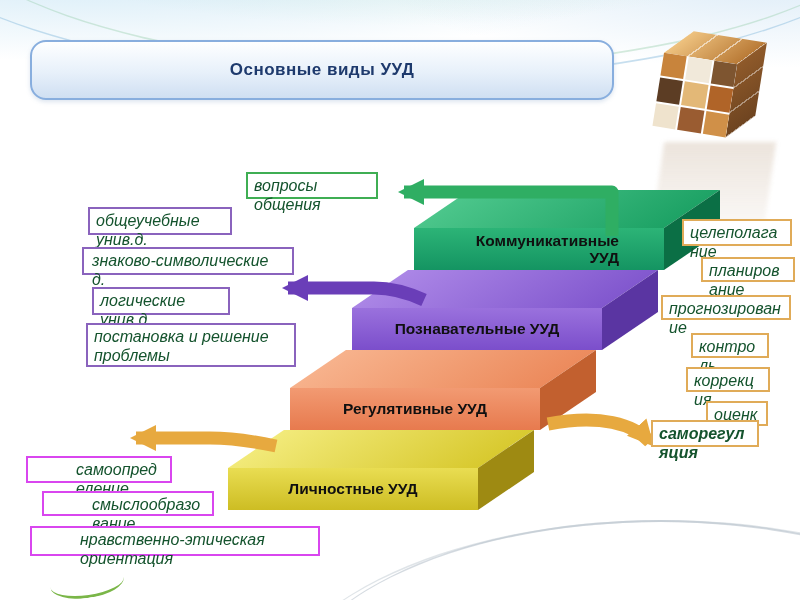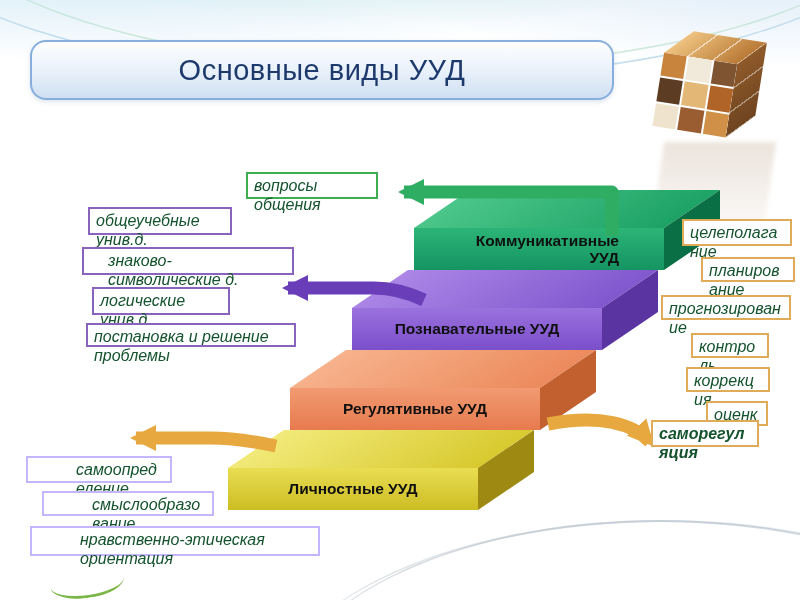--- a/index.html
+++ b/index.html
@@ -17,21 +17,21 @@
   .arc-br1{right:-240px;bottom:-302px;width:760px;height:380px;border-top:2px solid rgba(185,195,205,.60);}
   .arc-br2{right:-262px;bottom:-322px;width:800px;height:400px;border-top:2px solid rgba(185,195,205,.45);}
   .arc-bl{left:50px;bottom:2px;width:74px;height:28px;border-bottom:3px solid #7ab648;transform:rotate(-8deg);}
 
   
   .title-box{position:absolute;left:30px;top:40px;width:580px;height:56px;
     border:2px solid #88aede;border-radius:16px;
     background:linear-gradient(180deg,#feffff 0%,#e7f0fa 55%,#cfdff2 100%);
     display:flex;align-items:center;justify-content:center;
     box-shadow:0 2px 4px rgba(120,150,190,.25);}
-  .title-box h1{margin:0;font-size:29px;font-weight:normal;color:#1e3a6d;letter-spacing:.5px;}
+  .title-box h1{margin:0;font-size:17px;font-weight:bold;color:#1e3a6d;letter-spacing:.5px;}
 
   
   .cube{position:absolute;left:648px;top:22px;width:120px;height:120px;transform:rotate(9deg);}
   .cube-front{position:absolute;left:12px;top:38px;width:74px;height:74px;background:#fff;
     display:grid;grid-template-columns:repeat(3,1fr);grid-template-rows:repeat(3,1fr);gap:2px;}
   .cube-front div{width:100%;height:100%;}
   .cube-front div:nth-child(1){background:#c8843c}.cube-front div:nth-child(2){background:#f1e9da}
   .cube-front div:nth-child(3){background:#7e5530}.cube-front div:nth-child(4){background:#5c3d24}
   .cube-front div:nth-child(5){background:#e3b877}.cube-front div:nth-child(6){background:#b06428}
   .cube-front div:nth-child(7){background:#efe3cd}.cube-front div:nth-child(8){background:#9a5c31}
@@ -74,28 +74,28 @@
 
   
   .arrows{position:absolute;left:0;top:0;pointer-events:none;}
 
   
   .lbox{position:absolute;background:#fff;box-sizing:border-box;
     font-size:16px;font-style:italic;line-height:1.2;color:#14532d;
     padding:2px 6px;overflow:visible;overflow-wrap:break-word;word-break:break-word;}
   .lbox.green {border:2px solid #3fae53;}
   .lbox.purple{border:2px solid #8a63bd;}
-  .lbox.goldL {border:2px solid #c4b5fd;padding-left:48px;}
+  .lbox.goldL {border:2px solid #d946ef;padding-left:48px;}
   .lbox.goldR {border:2px solid #e0ab58;}
 
   .b-vopr{left:246px;top:172px;width:132px;height:27px;}
   .b-obsh{left:88px;top:207px;width:144px;height:28px;}
-  .b-znak{left:82px;top:247px;width:212px;height:28px;padding:2px 24px;}
+  .b-znak{left:82px;top:247px;width:212px;height:28px;padding:2px 8px;}
   .b-logi{left:92px;top:287px;width:138px;height:28px;}
-  .b-post{left:86px;top:323px;width:210px;height:24px;}
+  .b-post{left:86px;top:323px;width:210px;height:44px;}
   .b-samo{left:26px;top:456px;width:146px;height:27px;}
   .b-smys{left:42px;top:491px;width:172px;height:25px;}
   .b-nrav{left:30px;top:526px;width:290px;height:30px;}
   .b-cele{left:682px;top:219px;width:110px;height:27px;}
   .b-plan{left:701px;top:257px;width:94px;height:25px;}
   .b-prog{left:661px;top:295px;width:130px;height:25px;}
   .b-kont{left:691px;top:333px;width:78px;height:25px;}
   .b-korr{left:686px;top:367px;width:84px;height:25px;}
   .b-ocen{left:706px;top:401px;width:62px;height:25px;}
   .b-sreg{left:651px;top:420px;width:108px;height:27px;font-weight:bold;}

